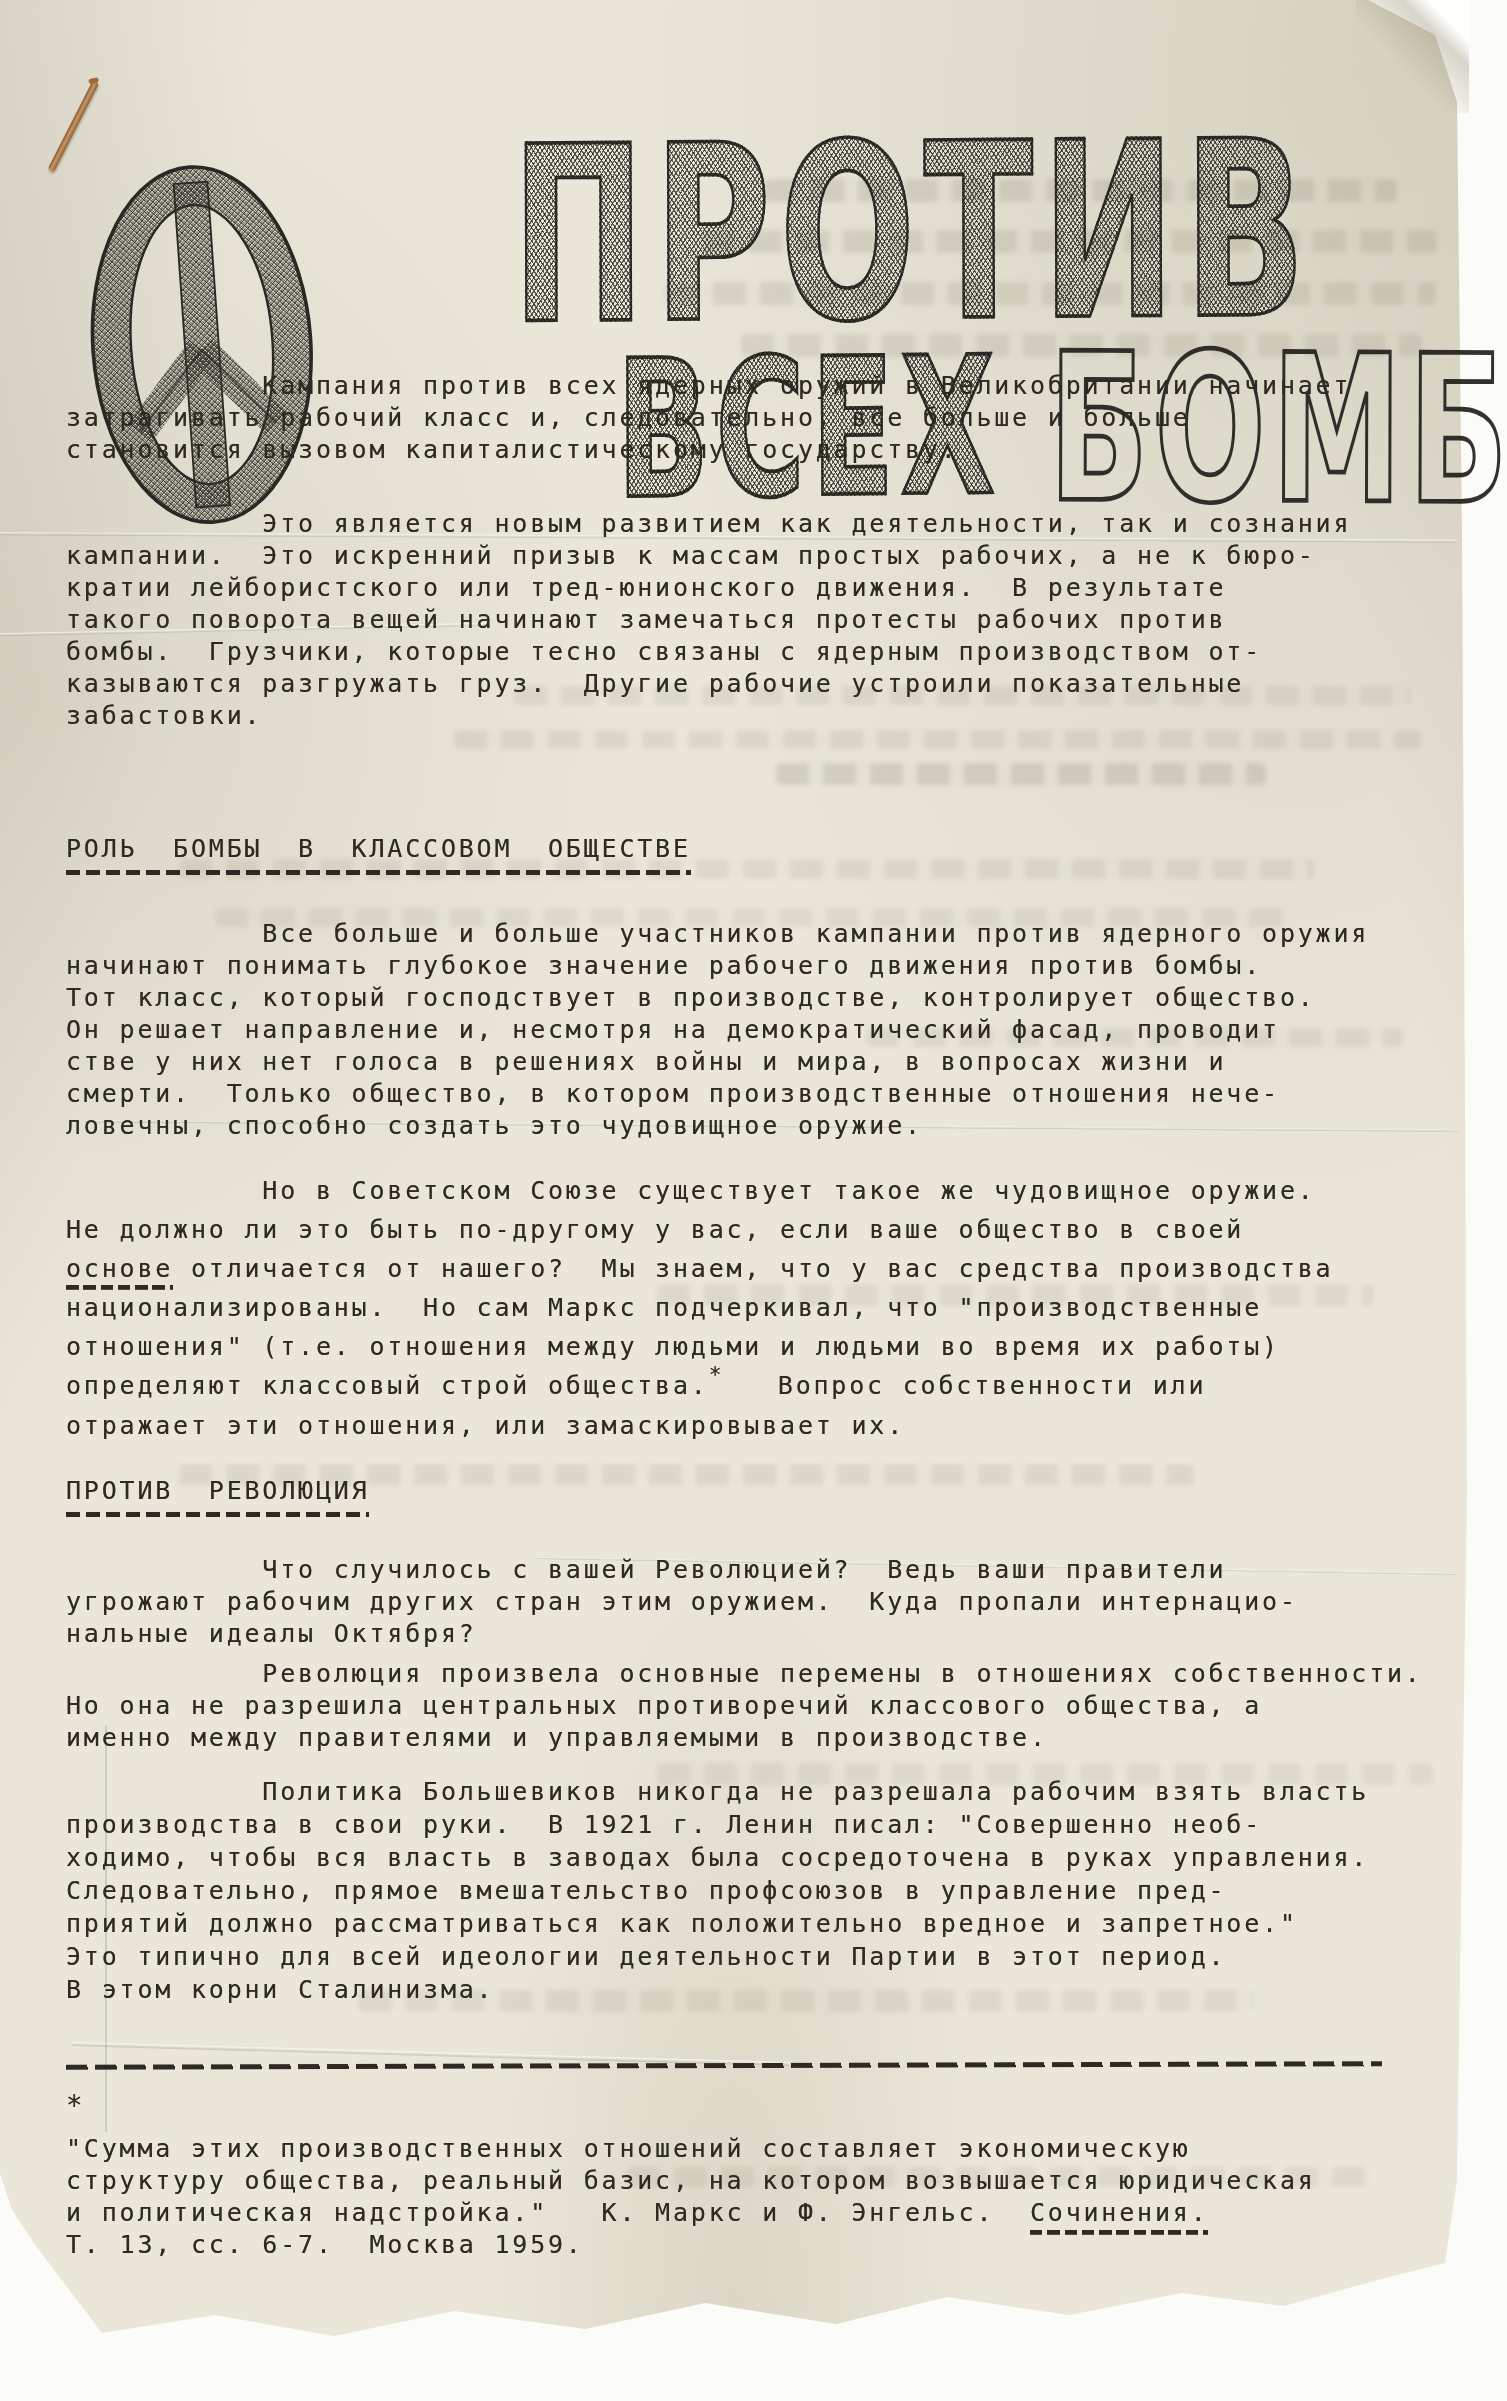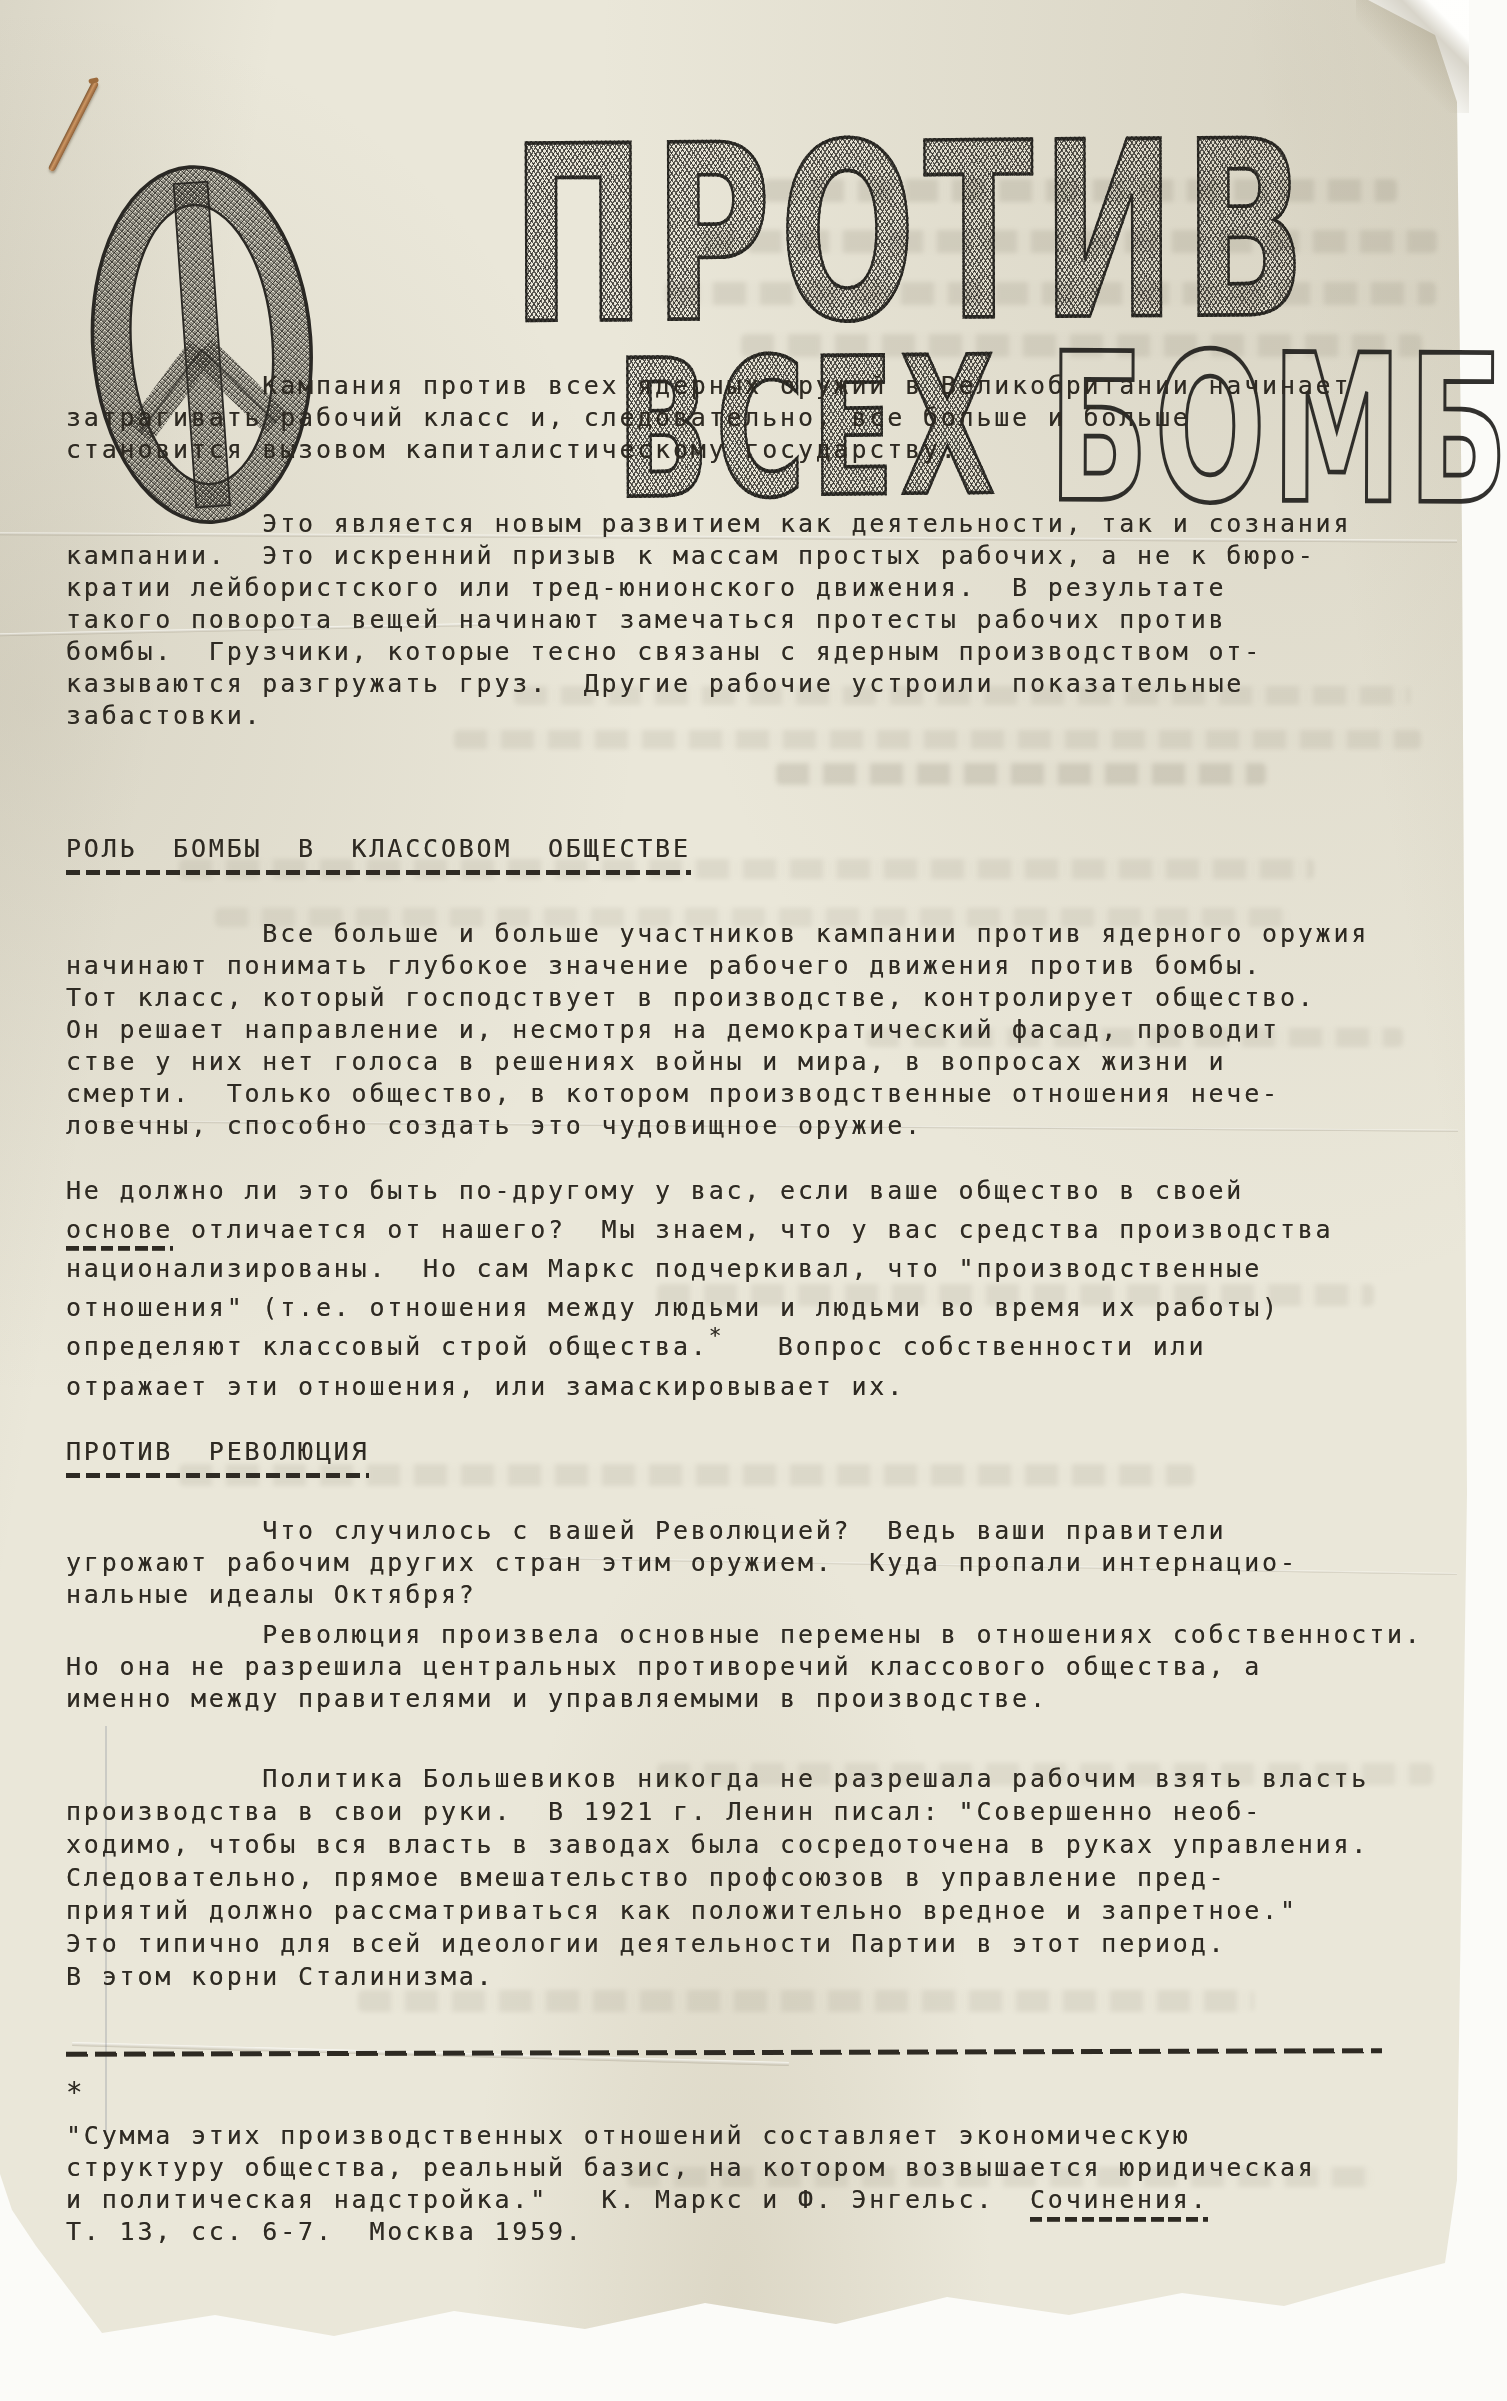--- a/index.html
+++ b/index.html
@@ -135,39 +135,40 @@
       <div class="para" style="line-height: 32px; margin-top: 42px;">
         <div class="tline"><span>           Все больше и больше участников кампании против ядерного оружия</span></div>
         <div class="tline"><span>начинают понимать глубокое значение рабочего движения против бомбы.</span></div>
         <div class="tline"><span>Тот класс, который господствует в производстве, контролирует общество.</span></div>
         <div class="tline"><span>Он решает направление и, несмотря на демократический фасад, проводит</span></div>
         <div class="tline"><span>стве у них нет голоса в решениях войны и мира, в вопросах жизни и</span></div>
         <div class="tline"><span>смерти.  Только общество, в котором производственные отношения нече-</span></div>
         <div class="tline"><span>ловечны, способно создать это чудовищное оружие.</span></div>
       </div>
       <div class="para" style="line-height: 39px; margin-top: 29px;">
+        <div class="tline"><span>           Но в Советском Союзе существует такое же чудовищное оружие.</span></div>
         <div class="tline"><span>Не должно ли это быть по-другому у вас, если ваше общество в своей</span></div>
         <div class="tline"><span class="u">основе</span><span> отличается от нашего?  Мы знаем, что у вас средства производства</span></div>
         <div class="tline"><span>национализированы.  Но сам Маркс подчеркивал, что "производственные</span></div>
         <div class="tline"><span>отношения" (т.е. отношения между людьми и людьми во время их работы)</span></div>
         <div class="tline"><span>определяют классовый строй общества.</span><span class="sup">*</span><span>   Вопрос собственности или</span></div>
         <div class="tline"><span>отражает эти отношения, или замаскировывает их.</span></div>
       </div>
       <div class="heading" style="margin-top: 30px;">ПРОТИВ  РЕВОЛЮЦИЯ</div>
       <div class="para" style="line-height: 32px; margin-top: 37px;">
         <div class="tline"><span>           Что случилось с вашей Революцией?  Ведь ваши правители</span></div>
         <div class="tline"><span>угрожают рабочим других стран этим оружием.  Куда пропали интернацио-</span></div>
         <div class="tline"><span>нальные идеалы Октября?</span></div>
       </div>
       <div class="para" style="line-height: 32px; margin-top: 7.2px;">
         <div class="tline"><span>           Революция произвела основные перемены в отношениях собственности.</span></div>
         <div class="tline"><span>Но она не разрешила центральных противоречий классового общества, а</span></div>
         <div class="tline"><span>именно между правителями и управляемыми в производстве.</span></div>
       </div>
-      <div class="para" style="line-height: 33px; margin-top: 47px;">
+      <div class="para" style="line-height: 33px; margin-top: 21px;">
         <div class="tline"><span>           Политика Большевиков никогда не разрешала рабочим взять власть</span></div>
         <div class="tline"><span>производства в свои руки.  В 1921 г. Ленин писал: "Совершенно необ-</span></div>
         <div class="tline"><span>ходимо, чтобы вся власть в заводах была сосредоточена в руках управления.</span></div>
         <div class="tline"><span>Следовательно, прямое вмешательство профсоюзов в управление пред-</span></div>
         <div class="tline"><span>приятий должно рассматриваться как положительно вредное и запретное."</span></div>
         <div class="tline"><span>Это типично для всей идеологии деятельности Партии в этот период.</span></div>
         <div class="tline"><span>В этом корни Сталинизма.</span></div>
       </div>
       <div class="separator" style="margin-top: 57px;"></div>
       <div class="fnmark" style="margin-top: 21.5px;">*</div>

